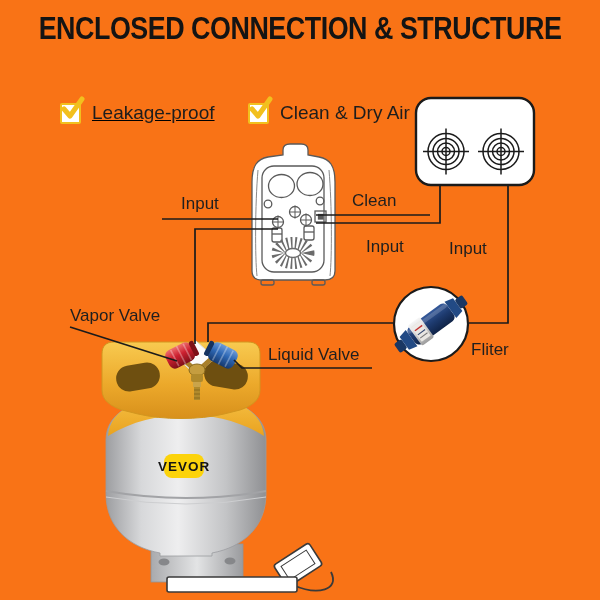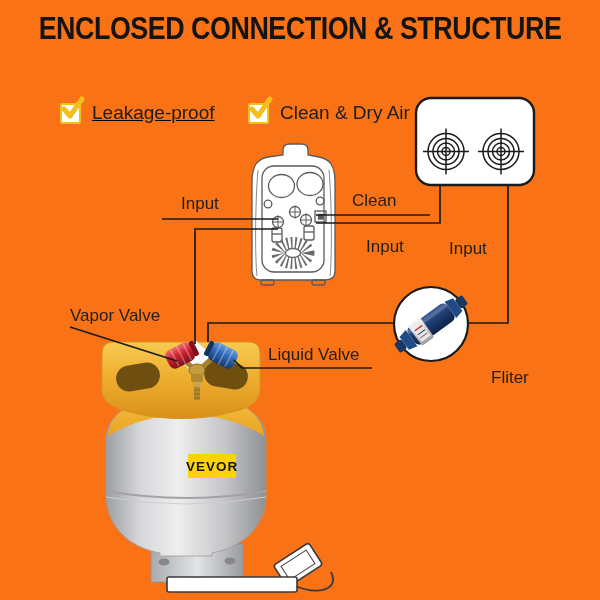--- a/index.html
+++ b/index.html
@@ -24,22 +24,22 @@
   .feature .cb{
     position:relative;width:17px;height:17px;border:2px solid #f2c01e;
     border-radius:2px;background:#fff;flex:0 0 auto;
   }
   .feature .cb svg{position:absolute;left:-1px;top:-9px;}
   .feature .lbl{font-size:19px;color:#1d1d1d;white-space:nowrap;}
   .dlabel{
     position:absolute;font-size:17px;color:#1f1f1f;white-space:nowrap;
   }
   .vevor{
-    position:absolute;left:188px;top:454px;width:48px;height:24px;
-    background:#fcd30b;border-radius:1px;display:flex;align-items:center;
+    position:absolute;left:164px;top:454px;width:40px;height:24px;
+    background:#fcd30b;border-radius:8px;display:flex;align-items:center;
     justify-content:center;font-size:13.5px;font-weight:bold;color:#151515;
     letter-spacing:1px;
   }
   svg.diagram{position:absolute;left:0;top:0;}
 </style>
 </head>
 <body>
 
 <div class="canvas">
 
@@ -251,17 +251,17 @@
     </span>
     <span class="lbl">Clean &amp; Dry Air</span>
   </div>
 
   <div class="dlabel" style="left:181px;top:194px;">Input</div>
   <div class="dlabel" style="left:352px;top:191px;">Clean</div>
   <div class="dlabel" style="left:366px;top:237px;">Input</div>
   <div class="dlabel" style="left:449px;top:239px;">Input</div>
   <div class="dlabel" style="left:268px;top:345px;">Liquid Valve</div>
   <div class="dlabel" style="left:70px;top:306px;">Vapor Valve</div>
-  <div class="dlabel" style="left:491px;top:340px;margin-top:28px;">Fliter</div>
+  <div class="dlabel" style="left:471px;top:340px;">Fliter</div>
 
   <div class="vevor">VEVOR</div>
 
 </div>
 
 </body></html>

